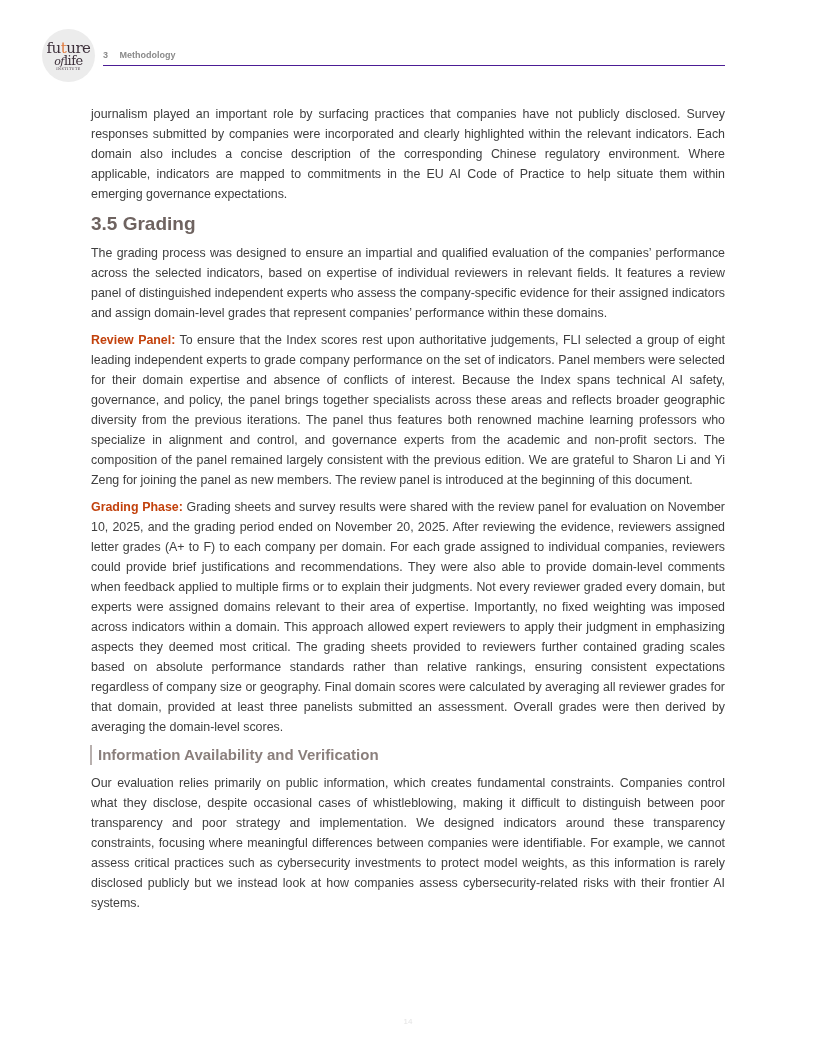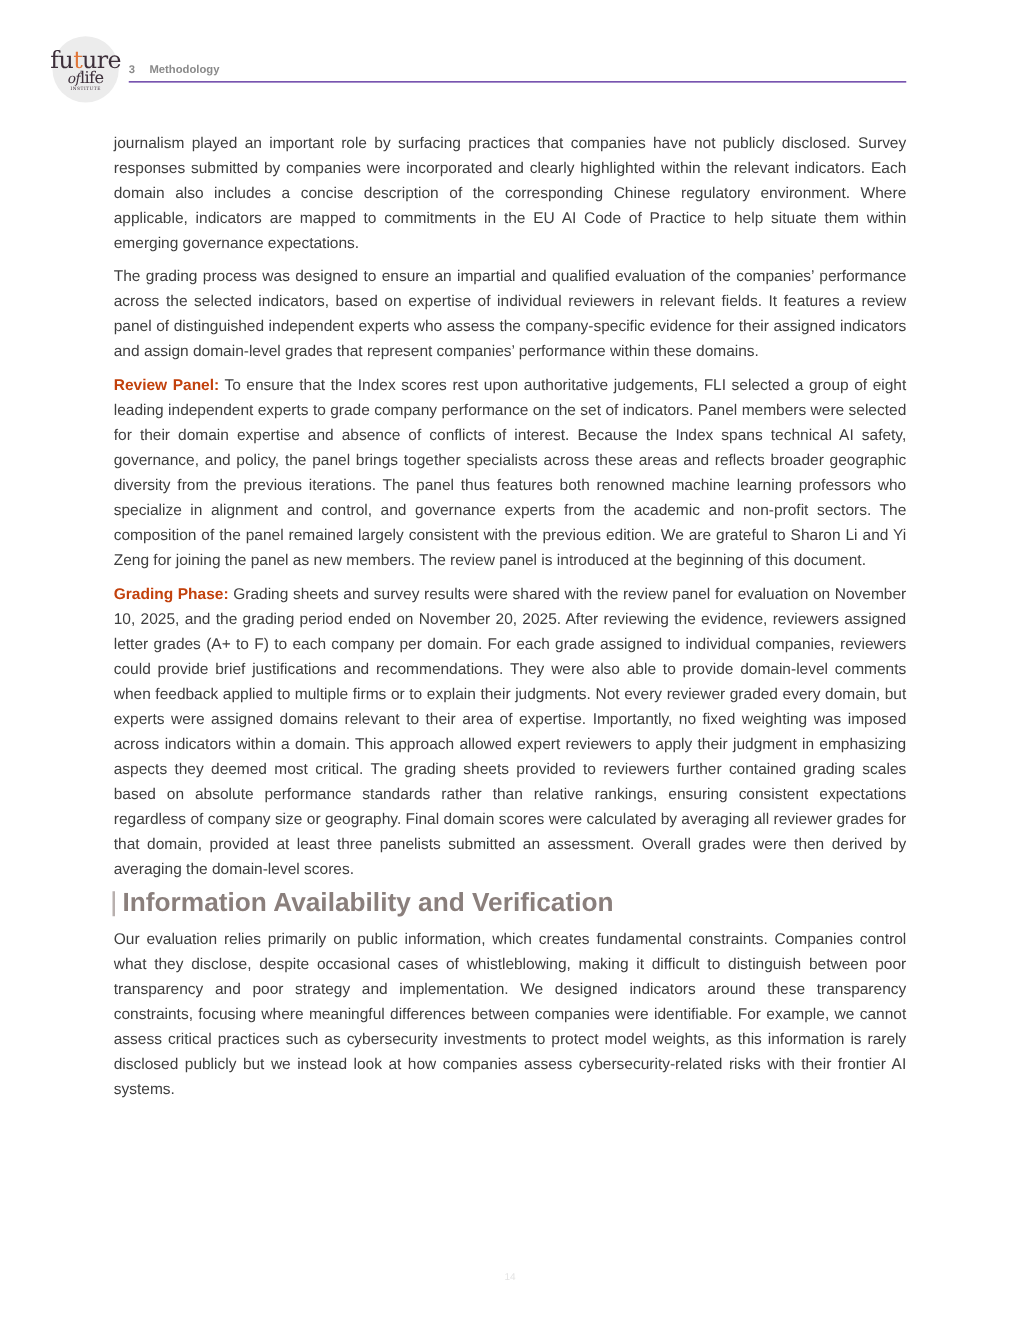--- a/index.html
+++ b/index.html
@@ -24,21 +24,21 @@
       border-radius: 50%;
       background: #ececec;
       display: flex;
       flex-direction: column;
       align-items: center;
       justify-content: center;
       font-family: "DejaVu Serif", serif;
       color: #3d2f3a;
       line-height: 1;
     }
-    .logo .l1 { font-size: 19px; letter-spacing: -0.5px; margin-top: 1px; }
+    .logo .l1 { font-size: 15px; letter-spacing: -0.5px; margin-top: 1px; }
     .logo .l1 .flame { color: #e0773a; }
     .logo .l2 { font-size: 13px; margin-top: -2px; letter-spacing: -0.5px; }
     .logo .l2 i { font-size: 11px; }
     .logo .l3 { font-size: 3.5px; letter-spacing: 0.4px; margin-top: 1px; }
     .header {
       position: absolute;
       left: 103px;
       top: 50px;
       width: 622px;
       height: 15px;
@@ -63,21 +63,21 @@
     }
     .content b { font-weight: bold; color: #c2410c; }
     h2 {
       font-size: 19px;
       font-weight: bold;
       color: #6e6360;
       margin: 4px 0 6px 0;
       line-height: 26px;
     }
     h3 {
-      font-size: 21px;
+      font-size: 15px;
       font-weight: bold;
       color: #8a7f7c;
       margin: 8px 0 8px 0;
       line-height: 20px;
       border-left: 2px solid #b8b0ae;
       padding-left: 6px;
       margin-left: -1px;
     }
     .page-number {
       position: absolute;
@@ -99,20 +99,21 @@
 </div>
 
 <div class="header">
   <span class="num">3</span>
   <span>Methodology</span>
 </div>
 
 <div class="content">
   <p>journalism played an important role by surfacing practices that companies have not publicly disclosed. Survey responses submitted by companies were incorporated and clearly highlighted within the relevant indicators. Each domain also includes a concise description of the corresponding Chinese regulatory environment. Where applicable, indicators are mapped to commitments in the EU AI Code of Practice to help situate them within emerging governance expectations.</p>
 
+  <h2>3.5 Grading</h2>
 
   <p>The grading process was designed to ensure an impartial and qualified evaluation of the companies’ performance across the selected indicators, based on expertise of individual reviewers in relevant fields. It features a review panel of distinguished independent experts who assess the company-specific evidence for their assigned indicators and assign domain-level grades that represent companies’ performance within these domains.</p>
 
   <p><b>Review Panel:</b><span> To ensure that the Index scores rest upon authoritative judgements, FLI selected a group of eight leading independent experts to grade company performance on the set of indicators. Panel members were selected for their domain expertise and absence of conflicts of interest. Because the Index spans technical AI safety, governance, and policy, the panel brings together specialists across these areas and reflects broader geographic diversity from the previous iterations. The panel thus features both renowned machine learning professors who specialize in alignment and control, and governance experts from the academic and non-profit sectors. The composition of the panel remained largely consistent with the previous edition. We are grateful to Sharon Li and Yi Zeng for joining the panel as new members. The review panel is introduced at the beginning of this document.</span></p>
 
   <p><b>Grading Phase:</b><span> Grading sheets and survey results were shared with the review panel for evaluation on November 10, 2025, and the grading period ended on November 20, 2025. After reviewing the evidence, reviewers assigned letter grades (A+ to F) to each company per domain. For each grade assigned to individual companies, reviewers could provide brief justifications and recommendations. They were also able to provide domain-level comments when feedback applied to multiple firms or to explain their judgments. Not every reviewer graded every domain, but experts were assigned domains relevant to their area of expertise. Importantly, no fixed weighting was imposed across indicators within a domain. This approach allowed expert reviewers to apply their judgment in emphasizing aspects they deemed most critical. The grading sheets provided to reviewers further contained grading scales based on absolute performance standards rather than relative rankings, ensuring consistent expectations regardless of company size or geography. Final domain scores were calculated by averaging all reviewer grades for that domain, provided at least three panelists submitted an assessment. Overall grades were then derived by averaging the domain-level scores.</span></p>
 
 
   <h3>Information Availability and Verification</h3>
 

